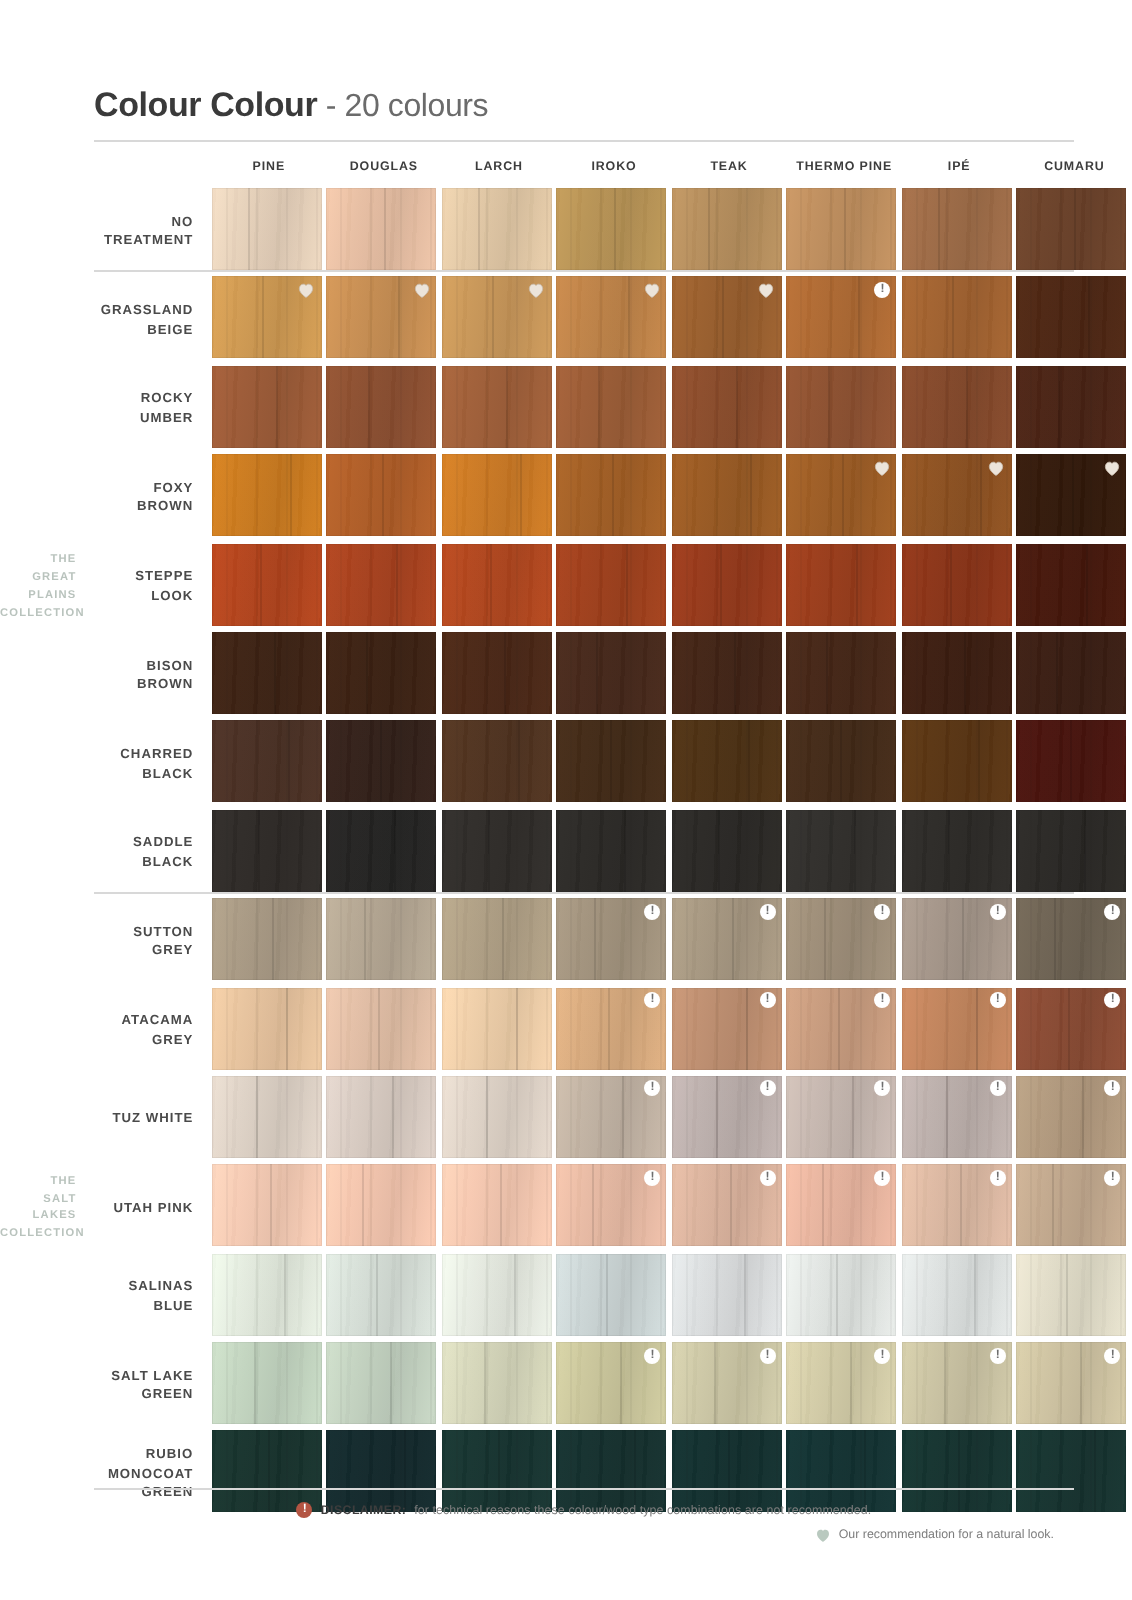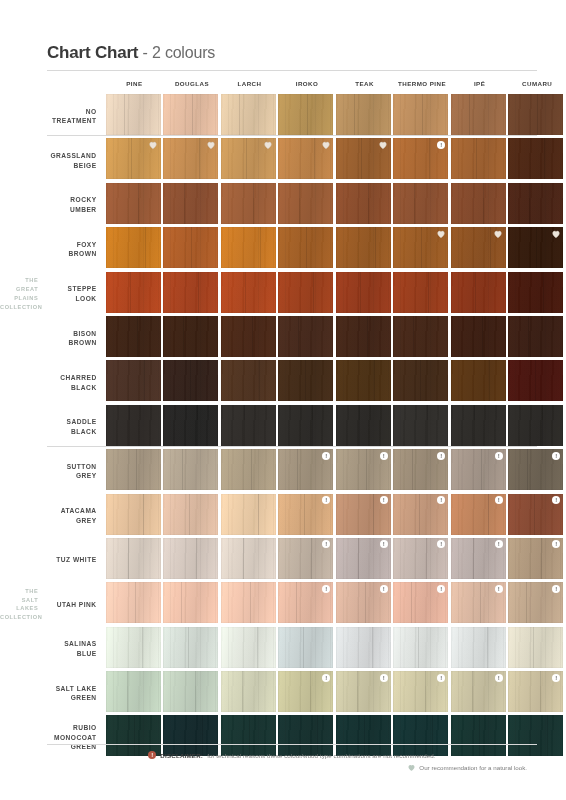--- a/index.html
+++ b/index.html
@@ -103,21 +103,21 @@
   .disc-text { font-size: 6.2px; color: #7d7d7d; letter-spacing: 0.05px; }
   .heart-foot { flex: none; width: 9px; height: 9px; }
   .rec-text { font-size: 6.2px; color: #7d7d7d; }
 </style>
 </head>
 <body>
 
 <div class="page">
 
   <div class="header">
-    <div class="title"><span>Chart Chart</span><span class="sub"> - 2 colours</span></div>
+    <div class="title"><span>Colour Colour</span><span class="sub"> - 20 colours</span></div>
   </div>
   <div class="rule-top"></div>
 
   <div class="grid-wrap">
     <table class="chart" id="chart-table">
       <colgroup>
         <col class="c-coll">
           <col class="c-name">
         <col class="c-sw">
           <col class="c-sw">

